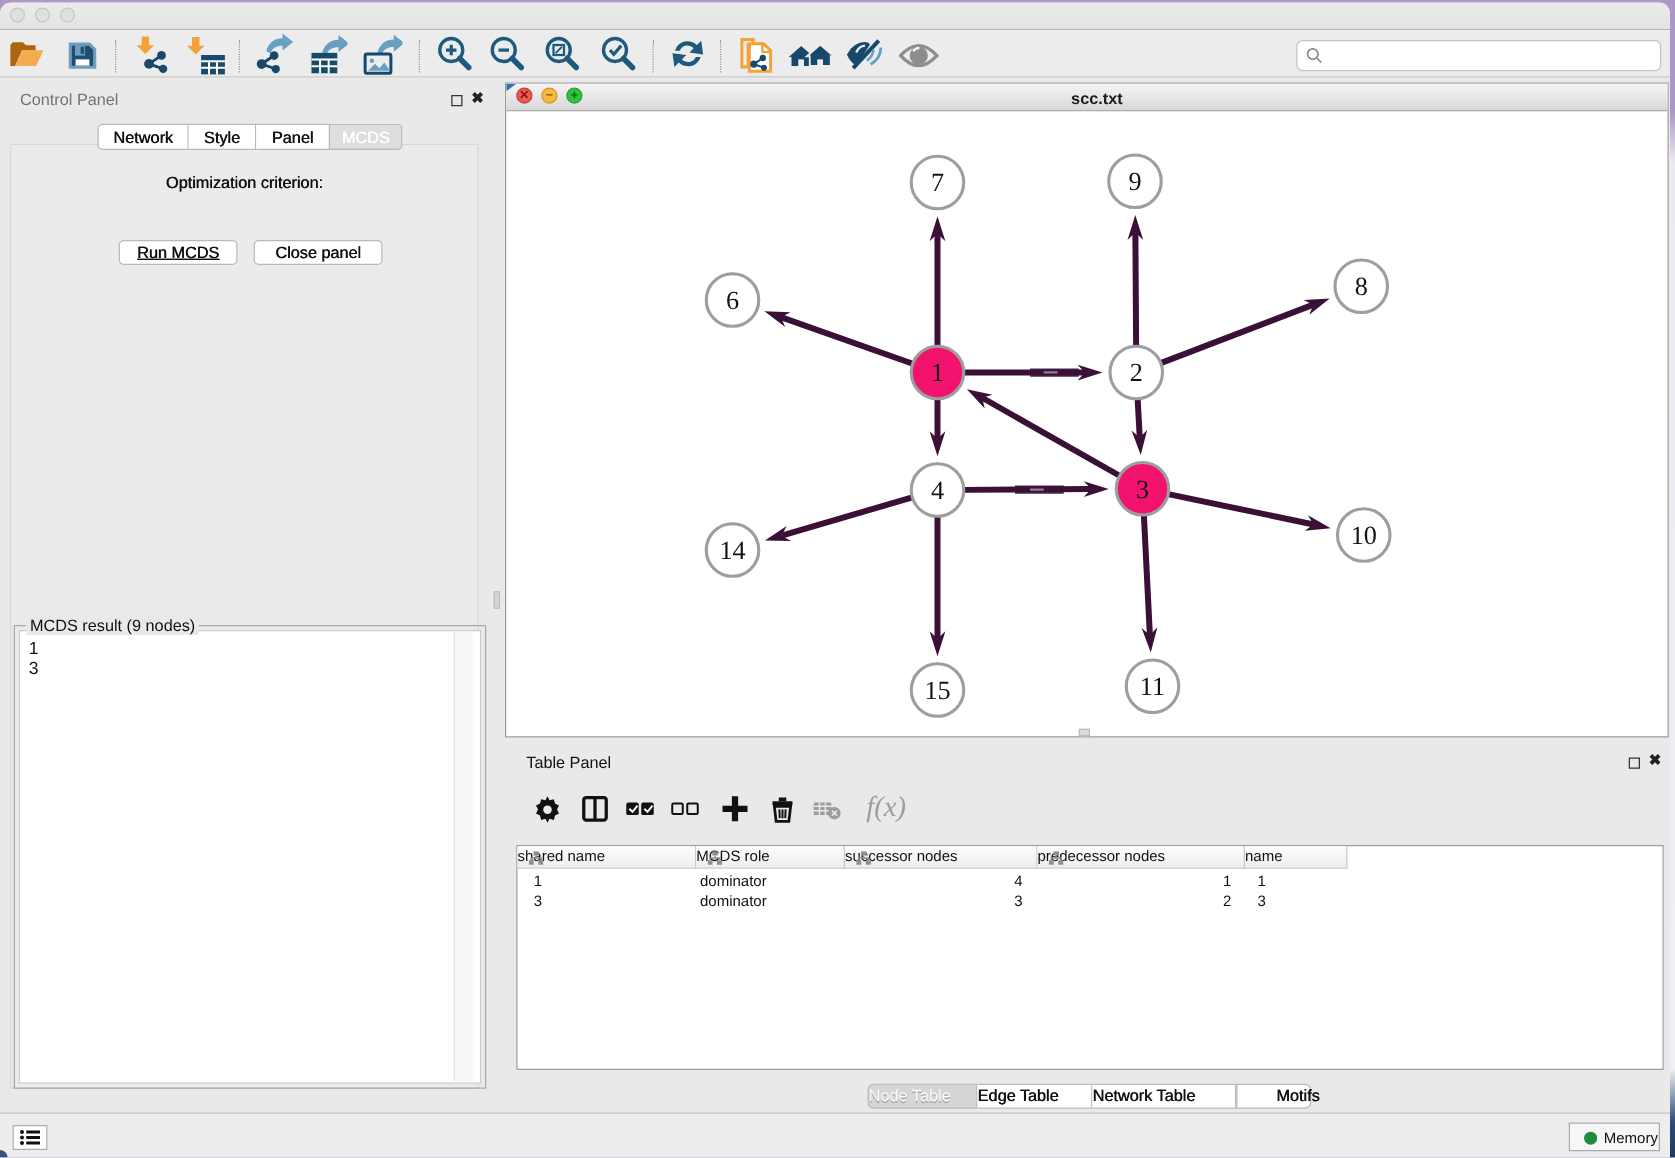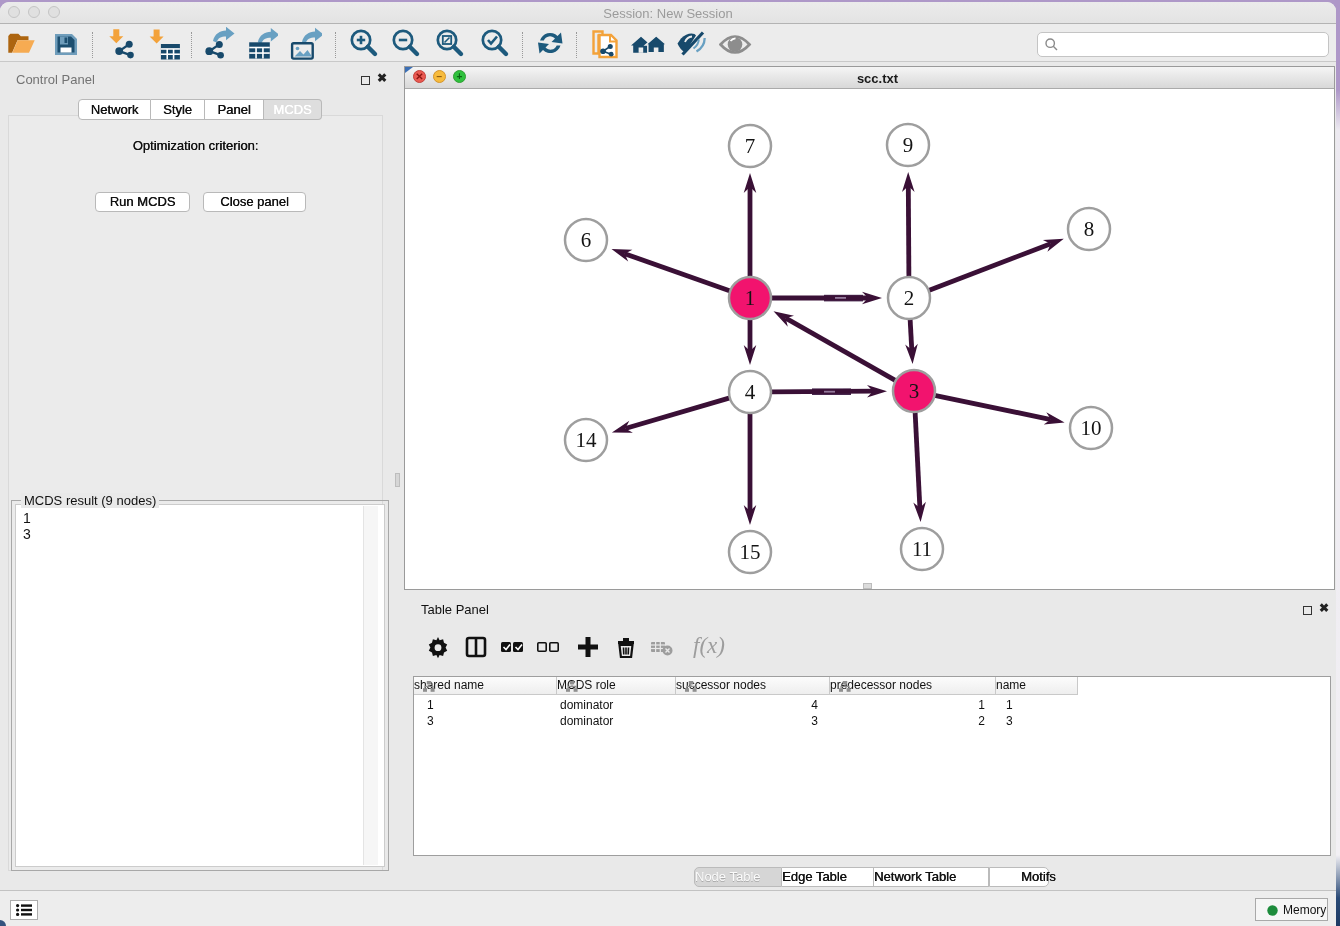--- a/index.html
+++ b/index.html
@@ -54,21 +54,20 @@
 </style>
 </head>
 <body>
 <div id="desktop-right"></div>
 <div style="position:absolute; left:0; top:920px; width:6px; height:6px; background:#34537e; border-radius:0 6px 0 0; z-index:50;"></div>
 <div id="win">
   <div id="titlebar">
     <div class="tl" style="left:8px;"></div>
     <div class="tl" style="left:28px;"></div>
     <div class="tl" style="left:48px;"></div>
-    <div id="title-text">Session: New Session</div>
   </div>
   <div id="toolbar"></div>
   <svg class="ti" style="left:4px; top:25px;" width="34" height="36" viewBox="0 0 34 36">
       <path d="M4.3 25.8 V9 l2-2.3 h8 l2.5 2.5 h7.7 v4.1 h-11 l-5.4 12.5 z" fill="#ad6510"></path>
       <path d="M8.3 25.8 l5.4-12.6 h17 l-5.7 12.6 z" fill="#f6ab52"></path>
     </svg>
 <svg class="ti" style="left:49px; top:25px;" width="34" height="36" viewBox="0 0 34 36">
       <path d="M6 7 h17 l5 5 v16 h-22 z" fill="#6f9dbb"></path>
       <path d="M8.5 9.5 h13.5 l3.5 3.5 v12.5 h-17 z" fill="#1d4f70"></path>
       <rect x="11" y="9.5" width="8" height="8" fill="#6f9dbb"></rect>
@@ -187,21 +186,21 @@
   <div id="ctrlpanel">
     <div id="cp-title">Control Panel</div>
     <div class="floatbtn" style="left:361px; top:13px;"></div>
     <div class="closex" style="left:377px; top:8px;">✖</div>
     <div id="cp-content"></div>
     <div class="cptab" style="left:78px; top:36px; width:73px; border-radius:4px 0 0 4px;">Network</div>
     <div class="cptab" style="left:151px; top:36px; width:54px; border-left:none;">Style</div>
     <div class="cptab" style="left:205px; top:36px; width:59px; border-left:none;">Panel</div>
     <div class="cptab" style="left:264px; top:36px; width:58px; border-left:none; border-radius:0 4px 4px 0; background:#dedede; color:#fff; text-shadow:0.4px 0 0 #fff;">MCDS</div>
     <div id="opt-label">Optimization criterion:</div>
-    <div class="btn" style="left:95px; width:95px;">Run MCDS</div>
+    <div class="btn" style="left:95px; width:95px;text-decoration:underline;">Run MCDS</div>
     <div class="btn" style="left:203px; width:103px;">Close panel</div>
     <div id="mcds-box">
       <div id="mcds-text">1<br>3<div id="mcds-scroll"></div></div>
       <div id="mcds-label">MCDS result (9 nodes)</div>
     </div>
   </div>
   <div id="netframe">
     <svg width="9" height="7" viewBox="0 0 9 7" style="position:absolute; left:0; top:0; z-index:5;">
         <path d="M0 0 L8 0 L0 6 z" fill="#3b6fb5"></path>
       </svg>

